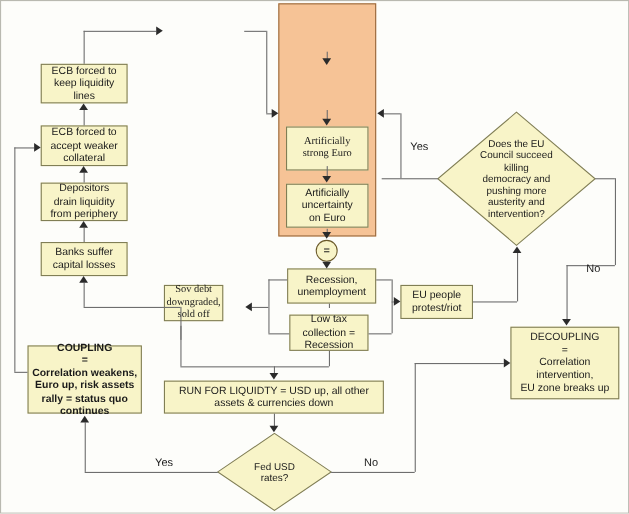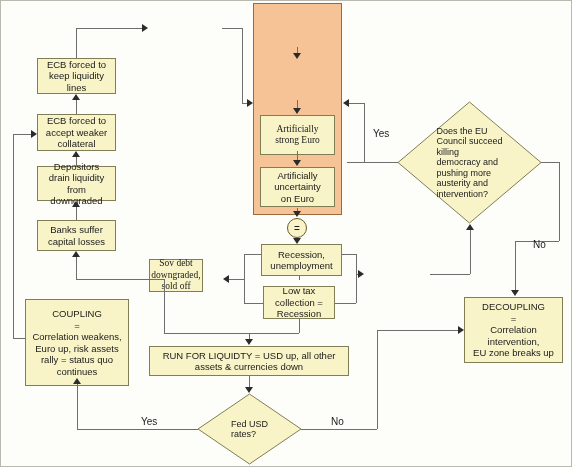--- a/index.html
+++ b/index.html
@@ -39,20 +39,21 @@
     display:flex;
     align-items:center;
     justify-content:center;
   }
   .diamond .dshape{
     position:absolute;
     inset:0;
   }
   .diamond .dlabel{
     position:relative;
+    text-align:center;
     font-size:9px;
     line-height:10.5px;
     color:#1a1a1a;
     white-space:pre-line;
     z-index:2;
     padding:0 6px;
   }
   .conn{position:absolute;background:#6e6e6e;}
   .conn.h{height:1px;}
   .conn.v{width:1px;}
@@ -102,41 +103,43 @@
   <div class="node" style="left:36px;top:57px;width:79px;height:36px;">ECB forced to
 keep liquidity
 lines</div>
 
   <div class="node" style="left:36px;top:113px;width:79px;height:37px;">ECB forced to
 accept weaker
 collateral</div>
 
   <div class="node" style="left:36px;top:165px;width:79px;height:35px;">Depositors
 drain liquidity
-from downgraded</div>
+from periphery</div>
 
   <div class="node" style="left:260px;top:243px;width:81px;height:32px;">Recession,
 unemployment</div>
 
   <div class="node" style="left:36px;top:219px;width:79px;height:31px;">Banks suffer
 capital losses</div>
 
   <div class="node" style="left:262px;top:285px;width:72px;height:33px;">Low tax
 collection =
 Recession</div>
 
   <div class="node" style="left:148px;top:258px;width:54px;height:33px;font-family:Liberation Serif, serif;">Sov debt
 downgraded,
 sold off</div>
 
+  <div class="node" style="left:363px;top:258px;width:66px;height:31px;">EU people
+protest/riot</div>
 
   <div class="node" style="left:148px;top:345px;width:200px;height:30px;">RUN FOR LIQUIDTY = USD up, all other
 assets &amp; currencies down</div>
 
-  <div class="node" style="left:24px;top:298px;width:104px;height:87px;">COUPLING
+  <div class="node" style="left:24px;top:313px;width:104px;height:62px;font-weight:bold;">COUPLING
 =
 Correlation weakens,
 Euro up, risk assets
 rally = status quo
 continues</div>
 
   <div class="node" style="left:463px;top:296px;width:99px;height:66px;">DECOUPLING
 =
 Correlation
 intervention,

